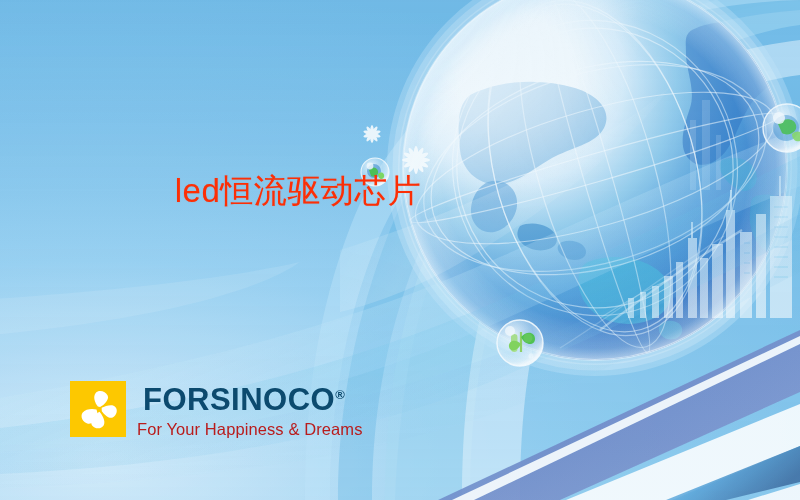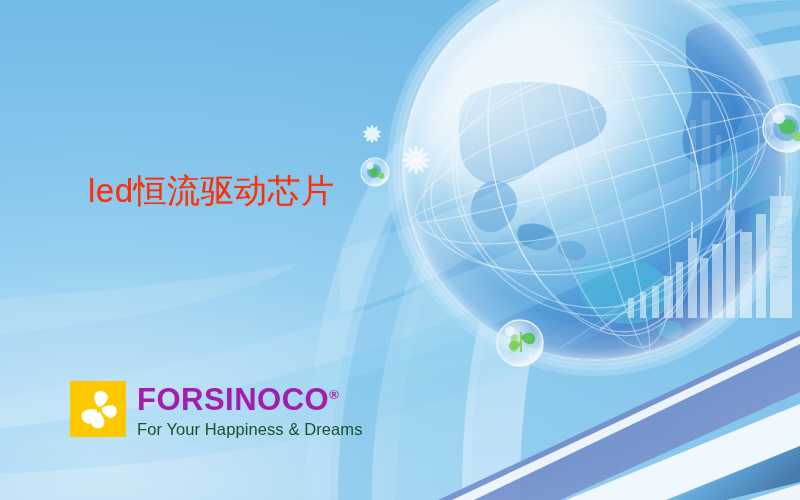--- a/index.html
+++ b/index.html
@@ -39,20 +39,21 @@
     mix-blend-mode: normal;
   }
 
   
   #headline {
     position: absolute;
     left: 88px;
     top: 163px;
     width: 420px;
     z-index: 40;
+    text-align: center;
   }
   #headline .line {
     color: #fc2f06;
     font-size: 33px;
     line-height: 1.72;
     font-weight: 400;
     letter-spacing: 0.5px;
     white-space: nowrap;
     text-shadow: 0 0 1px rgba(252,47,6,0.35);
   }
@@ -74,34 +75,35 @@
     height: 56px;
     background: #fdc800;
     flex: none;
     position: relative;
   }
   #logo-text {
     margin-left: 11px;
     padding-top: 3px;
   }
   #logo-wordmark {
-    color: #a21caf;
+    color: #0c4a6e;
     font-size: 31px;
     font-weight: bold;
     letter-spacing: 0.5px;
     line-height: 1;
     white-space: nowrap;
+    margin-left: 6px;
   }
   #logo-wordmark .reg {
     font-size: 13px;
     vertical-align: super;
     font-weight: bold;
   }
   #logo-tagline {
-    color: #14532d;
+    color: #b91c1c;
     font-size: 16.5px;
     line-height: 1;
     margin-top: 6px;
     letter-spacing: 0.1px;
     white-space: nowrap;
   }
 </style>
 </head>
 <body>
 

